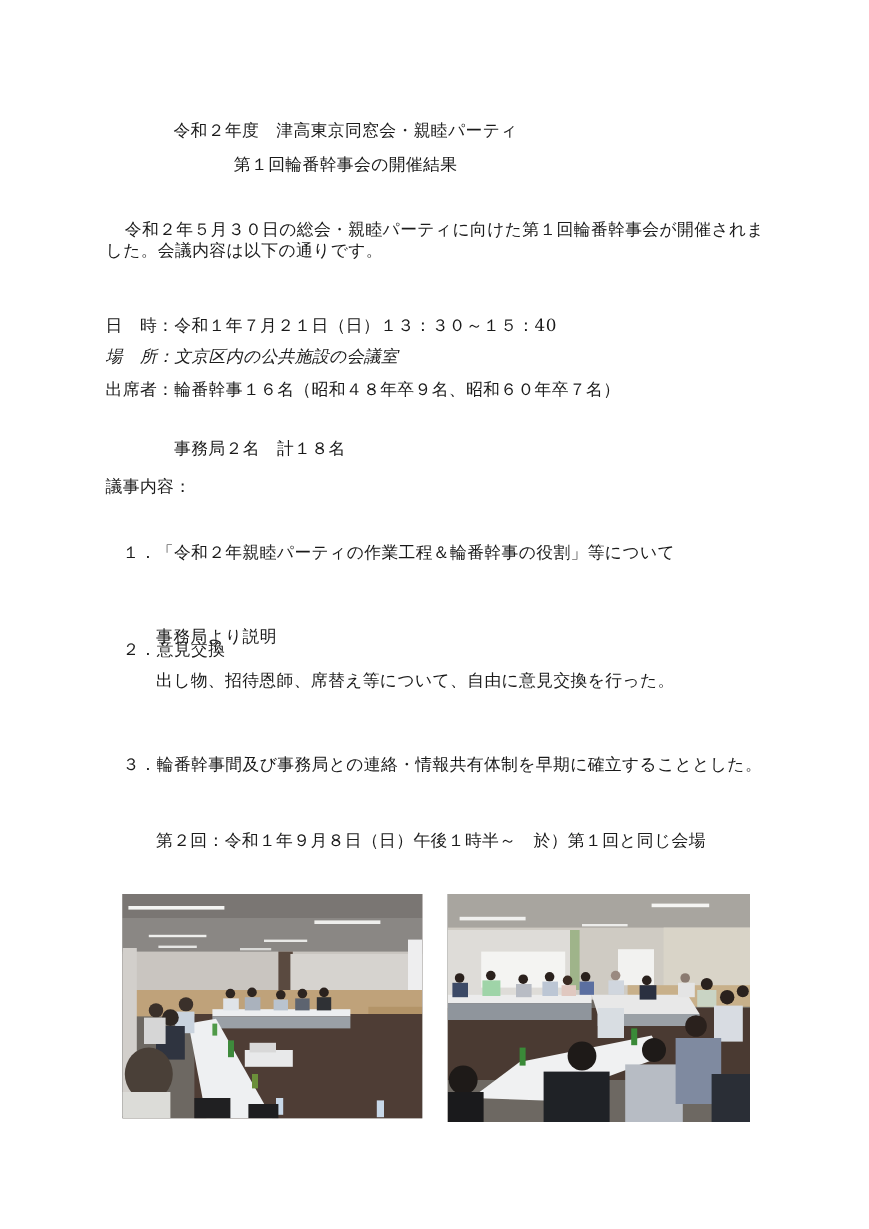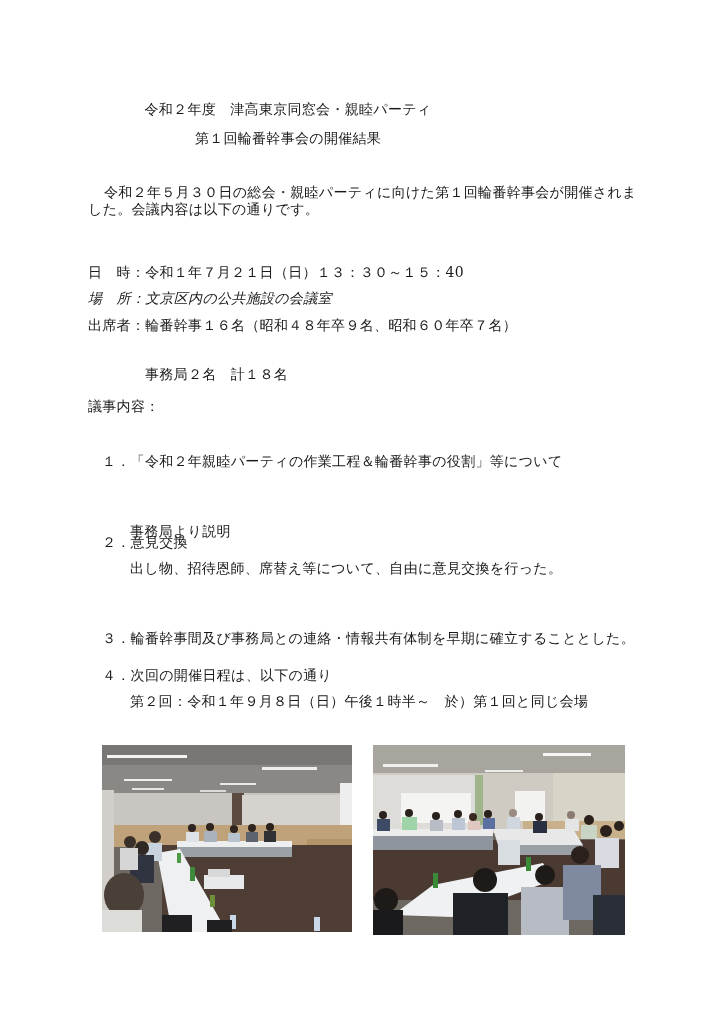--- a/index.html
+++ b/index.html
@@ -68,23 +68,20 @@
 
   <div class="line" style="left:102px; top:533px;">
     <span>２．</span><span>意見交換</span>
   </div>
   <div class="line" style="left:130px; top:559px;">出し物、招待恩師、席替え等について、自由に意見交換を行った。</div>
 
   <div class="line" style="left:102px; top:613px;margin-top:16px;">
     <span>３．</span><span>輪番幹事間及び事務局との連絡・情報共有体制を早期に確立することとした。</span>
   </div>
 
-  <div class="line" style="left:102px; top:666px;">
-    <span>４．</span><span>次回の開催日程は、以下の通り</span>
-  </div>
   <div class="line" style="left:130px; top:692px;">第２回：令和１年９月８日（日）午後１時半～　於）第１回と同じ会場</div>
 
   <div class="photo" style="left:102px; top:745px; width:250px; height:187px;" title="会議の様子（会議室を奥に向かって撮影）">
     <svg viewBox="0 0 250 187" preserveAspectRatio="none">
 
       <rect x="0" y="0" width="250" height="50" fill="#8a8784"></rect>
       <rect x="0" y="0" width="250" height="20" fill="#7a7673"></rect>
       <rect x="5" y="10" width="80" height="3" fill="#f4f4f2"></rect>
       <rect x="160" y="22" width="55" height="3" fill="#eeeeec"></rect>
       <rect x="22" y="34" width="48" height="2" fill="#efefed"></rect>

